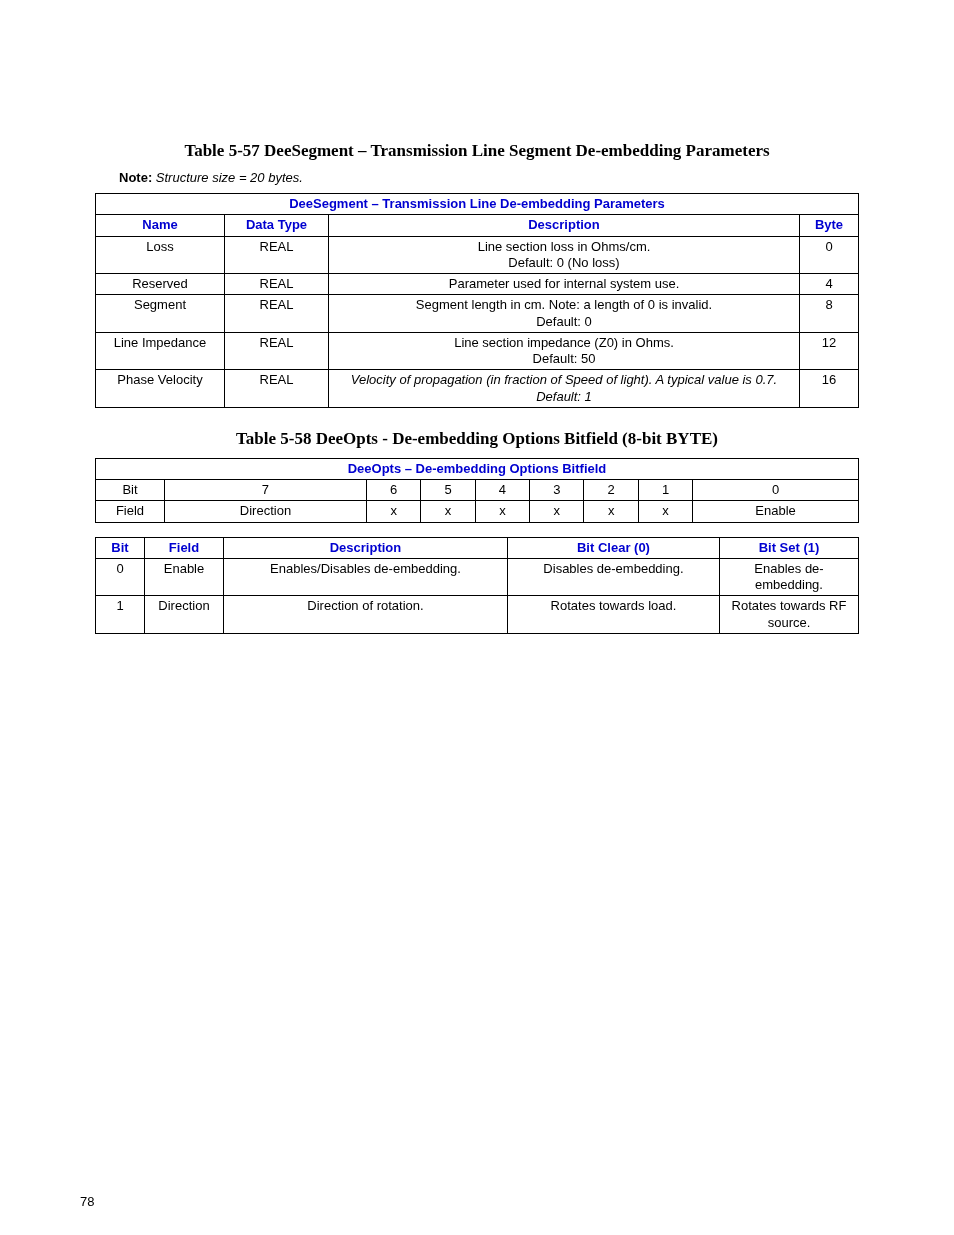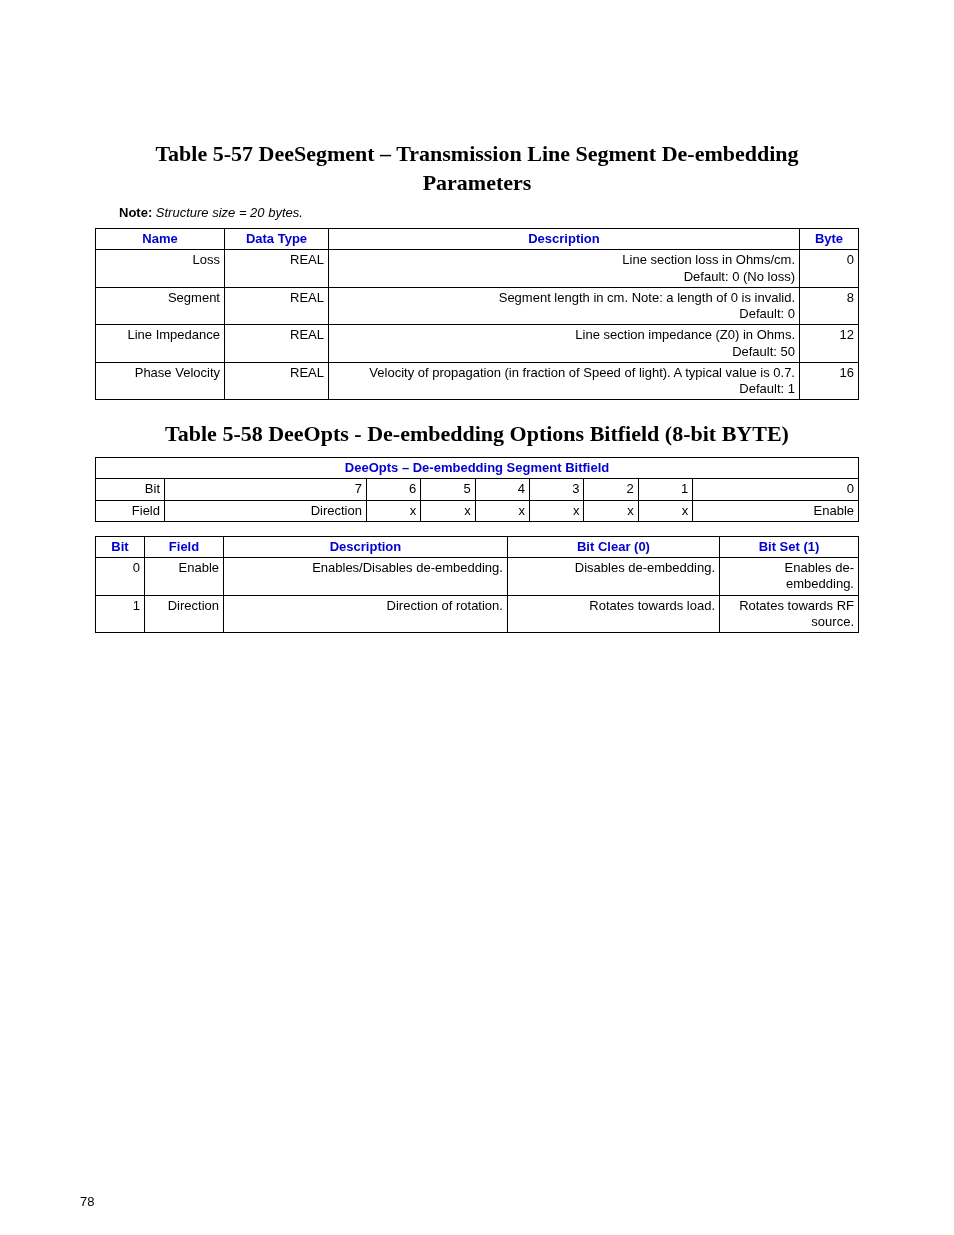--- a/index.html
+++ b/index.html
@@ -12,42 +12,42 @@
   .page{
     width:954px;
     height:1235px;
     box-sizing:border-box;
     padding:120px 95px 40px 95px;
     position:relative;
   }
   .caption{
     font-family:"Century Schoolbook","Times New Roman",serif;
     font-weight:bold;
-    font-size:22px;
+    font-size:17px;
     text-align:center;
     margin:20px 10px 8px 10px;
     line-height:1.3;
   }
   .note-line{
     margin:4px 0 8px 0;
     font-size:13px;
     padding-left:24px;
   }
   .note-line .bold{font-weight:bold;}
   .note-line .ital{font-style:italic;}
   table{
     border-collapse:collapse;
     width:100%;
     margin-bottom:14px;
   }
   th,td{
     border:1px solid #000;
     padding:2px 4px;
     font-size:13px;
-    text-align:right;
+    text-align:center;
     vertical-align:top;
     line-height:1.25;
   }
   .hdr{
     color:#0000d0;
     font-weight:bold;
     text-align:center;
   }
   .pagenum{
     position:absolute;
@@ -70,63 +70,72 @@
 <div class="page">
 
   <div class="caption">Table 5-57   DeeSegment – Transmission Line Segment De-embedding Parameters</div>
 
   <div class="note-line">
     <span class="bold">Note:</span><span class="ital">  Structure size = 20 bytes.</span>
   </div>
 
   <table>
     <tbody>
+        <tr>
+          <td class="hdr" colspan="4">DeeSegment – Transmission Line De-embedding Parameters</td>
+        </tr>
     <tr>
       <td class="hdr t1-c1">Name</td>
       <td class="hdr t1-c2">Data Type</td>
       <td class="hdr">Description</td>
       <td class="hdr t1-c4">Byte</td>
     </tr>
     <tr>
       <td>Loss</td>
       <td>REAL</td>
       <td style="white-space:pre-line;">Line section loss in Ohms/cm.
 Default: 0 (No loss)</td>
       <td>0</td>
+    </tr>
+    <tr>
+      <td>Reserved</td>
+      <td>REAL</td>
+      <td>Parameter used for internal system use.</td>
+      <td>4</td>
     </tr>
     <tr>
       <td>Segment</td>
       <td>REAL</td>
       <td style="white-space:pre-line;">Segment length in cm. Note: a length of 0 is invalid.
 Default: 0</td>
       <td>8</td>
     </tr>
     <tr>
       <td>Line Impedance</td>
       <td>REAL</td>
       <td style="white-space:pre-line;">Line section impedance (Z0) in Ohms.
 Default: 50</td>
       <td>12</td>
     </tr>
     <tr>
       <td>Phase Velocity</td>
       <td>REAL</td>
-      <td style="white-space:pre-line;">Velocity of propagation (in fraction of Speed of light). A typical value is 0.7.
+      <td style="white-space:pre-line;font-style:italic;">Velocity of propagation (in fraction of Speed of light). A typical value is 0.7.
 Default: 1</td>
       <td>16</td>
     </tr>
   </tbody>
     </table>
 
   <div class="caption">Table 5-58   DeeOpts - De-embedding Options Bitfield (8-bit BYTE)</div>
 
   <table class="t2">
     <tbody>
         <tr>
-          <td class="hdr" colspan="9">DeeOpts – De-embedding Segment Bitfield</td>
+          <td class="hdr" colspan="9">DeeOpts – De-embedding Options Bitfield</td>
         </tr>
     <tr>
       <td class="t2-c1">Bit</td>
       <td>7</td>
       <td>6</td>
       <td>5</td>
       <td>4</td>
       <td>3</td>
       <td>2</td>
       <td>1</td>

